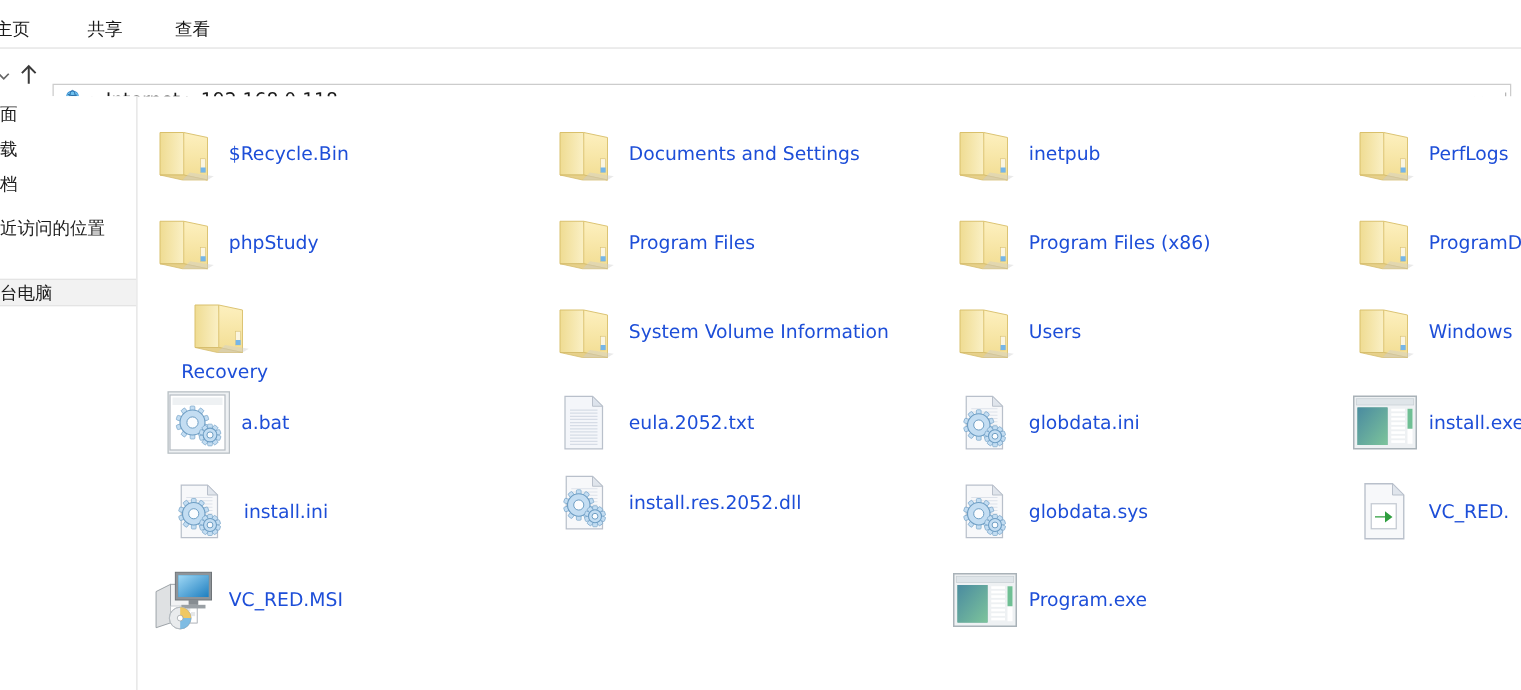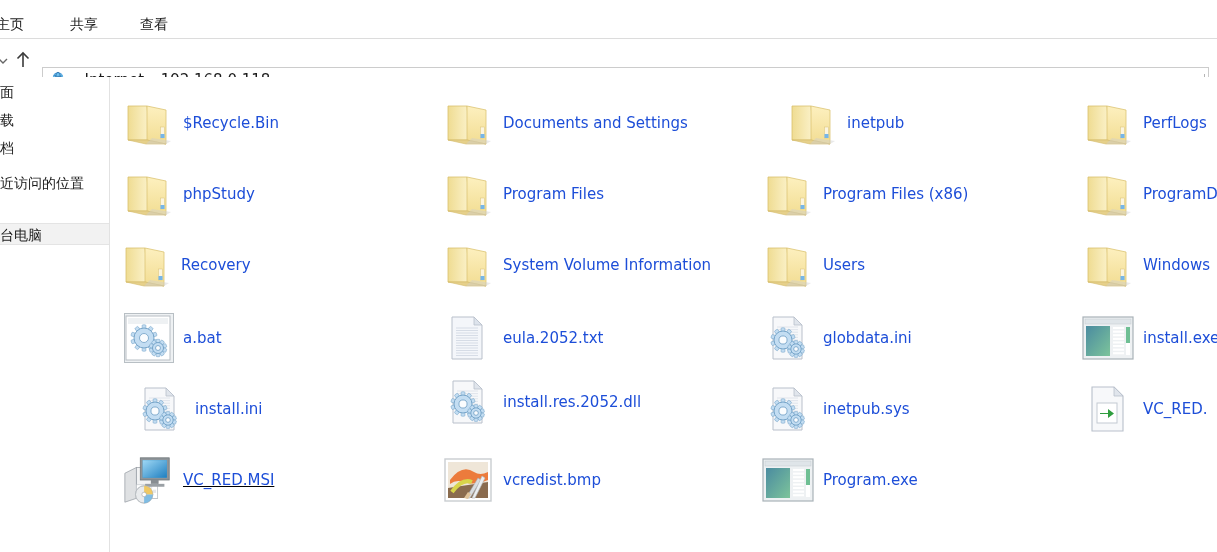--- a/index.html
+++ b/index.html
@@ -250,21 +250,21 @@
     <path d="M6 6 L25 6 L28 40 L6 40 Z" fill="url(#fg2)" stroke="#d9c06c" stroke-width="0.8"></path>
     <path d="M25 6 L44 10 L44 44 L25 40 Z" fill="url(#fg1)" stroke="#dcc474" stroke-width="0.8"></path>
     <path d="M6 40 L25 40 L44 44 L24 44 Z" fill="#e6d08a" stroke="#d4bb6a" stroke-width="0.6"></path>
     <rect x="38.5" y="27" width="4" height="11" fill="#fbf5df" stroke="#d9c278" stroke-width="0.5"></rect>
     <rect x="38.5" y="34" width="4" height="4" fill="#76b6e8"></rect>
     <path d="M44 44 L49 41 L30 38 L24 44 Z" fill="#cfcfcf" opacity="0.45"></path>
   </svg>
           </span>
           <span class="lbl">Documents and Settings</span>
         </div>
-        <div class="cell" style="left: 674px; top: 15px;">
+        <div class="cell" style="left: 650px; top: 15px;">
           <span class="ico">
             <svg width="52" height="46" viewBox="0 0 52 46">
     <defs>
       <linearGradient id="fg1" x1="0" y1="0" x2="0" y2="1">
         <stop offset="0" stop-color="#fdf0bf"></stop>
                   <stop offset="1" stop-color="#f2dd92"></stop>
       </linearGradient>
       <linearGradient id="fg2" x1="0" y1="0" x2="1" y2="0">
         <stop offset="0" stop-color="#efdc92"></stop>
                   <stop offset="1" stop-color="#fcf3cd"></stop>
@@ -388,21 +388,21 @@
     <path d="M6 6 L25 6 L28 40 L6 40 Z" fill="url(#fg2)" stroke="#d9c06c" stroke-width="0.8"></path>
     <path d="M25 6 L44 10 L44 44 L25 40 Z" fill="url(#fg1)" stroke="#dcc474" stroke-width="0.8"></path>
     <path d="M6 40 L25 40 L44 44 L24 44 Z" fill="#e6d08a" stroke="#d4bb6a" stroke-width="0.6"></path>
     <rect x="38.5" y="27" width="4" height="11" fill="#fbf5df" stroke="#d9c278" stroke-width="0.5"></rect>
     <rect x="38.5" y="34" width="4" height="4" fill="#76b6e8"></rect>
     <path d="M44 44 L49 41 L30 38 L24 44 Z" fill="#cfcfcf" opacity="0.45"></path>
   </svg>
           </span>
           <span class="lbl">ProgramData</span>
         </div>
-        <div class="cell" style="left: 8px; top: 157px;">
+        <div class="cell" style="left: 26px; top: 157px; flex-direction: column;">
           <span class="ico">
             <svg width="52" height="46" viewBox="0 0 52 46">
     <defs>
       <linearGradient id="fg1" x1="0" y1="0" x2="0" y2="1">
         <stop offset="0" stop-color="#fdf0bf"></stop>
                   <stop offset="1" stop-color="#f2dd92"></stop>
       </linearGradient>
       <linearGradient id="fg2" x1="0" y1="0" x2="1" y2="0">
         <stop offset="0" stop-color="#efdc92"></stop>
                   <stop offset="1" stop-color="#fcf3cd"></stop>
@@ -480,21 +480,21 @@
     <path d="M6 6 L25 6 L28 40 L6 40 Z" fill="url(#fg2)" stroke="#d9c06c" stroke-width="0.8"></path>
     <path d="M25 6 L44 10 L44 44 L25 40 Z" fill="url(#fg1)" stroke="#dcc474" stroke-width="0.8"></path>
     <path d="M6 40 L25 40 L44 44 L24 44 Z" fill="#e6d08a" stroke="#d4bb6a" stroke-width="0.6"></path>
     <rect x="38.5" y="27" width="4" height="11" fill="#fbf5df" stroke="#d9c278" stroke-width="0.5"></rect>
     <rect x="38.5" y="34" width="4" height="4" fill="#76b6e8"></rect>
     <path d="M44 44 L49 41 L30 38 L24 44 Z" fill="#cfcfcf" opacity="0.45"></path>
   </svg>
           </span>
           <span class="lbl">Windows</span>
         </div>
-        <div class="cell selected-ico" style="left: 10px; top: 230px;">
+        <div class="cell selected-ico" style="left: 20px; top: 230px;">
           <span class="ico">
             <svg width="46" height="46" viewBox="0 0 46 46">
     <rect x="1" y="1" width="44" height="44" fill="#ffffff" stroke="#b7bec4" stroke-width="1"></rect>
     <rect x="3" y="3" width="40" height="6" fill="#eef1f3"></rect>
     <g>
                 <rect x="17.1" y="9.8" width="3.8" height="4.4" rx="0.8" fill="#c3ddf2" stroke="#6e9ec4" stroke-width="0.5" transform="rotate(0 19 23)"></rect>
                 <rect x="17.1" y="9.8" width="3.8" height="4.4" rx="0.8" fill="#c3ddf2" stroke="#6e9ec4" stroke-width="0.5" transform="rotate(36 19 23)"></rect>
                 <rect x="17.1" y="9.8" width="3.8" height="4.4" rx="0.8" fill="#c3ddf2" stroke="#6e9ec4" stroke-width="0.5" transform="rotate(72 19 23)"></rect>
                 <rect x="17.1" y="9.8" width="3.8" height="4.4" rx="0.8" fill="#c3ddf2" stroke="#6e9ec4" stroke-width="0.5" transform="rotate(108 19 23)"></rect>
                 <rect x="17.1" y="9.8" width="3.8" height="4.4" rx="0.8" fill="#c3ddf2" stroke="#6e9ec4" stroke-width="0.5" transform="rotate(144 19 23)"></rect>
@@ -742,34 +742,34 @@
                 <rect x="27.1" y="26.6" width="3.8" height="4.4" rx="0.8" fill="#c3ddf2" stroke="#6e9ec4" stroke-width="0.5" transform="rotate(180 29 35)"></rect>
                 <rect x="27.1" y="26.6" width="3.8" height="4.4" rx="0.8" fill="#c3ddf2" stroke="#6e9ec4" stroke-width="0.5" transform="rotate(216 29 35)"></rect>
                 <rect x="27.1" y="26.6" width="3.8" height="4.4" rx="0.8" fill="#c3ddf2" stroke="#6e9ec4" stroke-width="0.5" transform="rotate(252 29 35)"></rect>
                 <rect x="27.1" y="26.6" width="3.8" height="4.4" rx="0.8" fill="#c3ddf2" stroke="#6e9ec4" stroke-width="0.5" transform="rotate(288 29 35)"></rect>
                 <rect x="27.1" y="26.6" width="3.8" height="4.4" rx="0.8" fill="#c3ddf2" stroke="#6e9ec4" stroke-width="0.5" transform="rotate(324 29 35)"></rect>
                 <circle cx="29" cy="35" r="5.2" fill="#c3ddf2" stroke="#6e9ec4" stroke-width="0.9"></circle>
           <circle cx="29" cy="35" r="2.3400000000000003" fill="#fafcfe" stroke="#6e9ec4" stroke-width="0.8"></circle>
               </g>
   </svg>
           </span>
-          <span class="lbl">inetpub.sys</span>
+          <span class="lbl">globdata.sys</span>
         </div>
         <div class="cell" style="left: 970px; top: 301px;">
           <span class="ico">
             <svg width="42" height="50" viewBox="0 0 42 50">
     <path d="M5 3 L27 3 L36 12 L36 47 L5 47 Z" fill="#f7f8fa" stroke="#b9c0cb" stroke-width="1.1"></path>
     <path d="M27 3 L36 12 L27 12 Z" fill="#e0e5ec" stroke="#b9c0cb" stroke-width="0.8"></path>
     <rect x="10" y="19" width="20" height="20" fill="#ffffff" stroke="#c3c9d2" stroke-width="1"></rect>
     <path d="M13 29 L21 29 L21 25 L27 29.5 L21 34 L21 30 L13 30 Z" fill="#2f9e3f"></path>
   </svg>
           </span>
           <span class="lbl">VC_RED.</span>
         </div>
-        <div class="cell" style="left: 10px; top: 372px; text-decoration: underline;">
+        <div class="cell" style="left: 10px; top: 372px;">
           <span class="ico">
             <svg width="56" height="50" viewBox="0 0 56 50">
     <path d="M4 18 L16 12 L16 44 L4 48 Z" fill="#dfe1e3" stroke="#9aa0a6" stroke-width="0.8"></path>
     <rect x="16" y="12" width="22" height="32" fill="#f2f3f4" stroke="#9aa0a6" stroke-width="0.8"></rect>
     <rect x="16" y="30" width="22" height="14" fill="#ffffff" stroke="#b9bec3" stroke-width="0.6"></rect>
     <g>
                 <rect x="17" y="31" width="3.4" height="3.4" fill="#ffffff"></rect>
                 <rect x="17" y="35" width="3.4" height="3.4" fill="#e5e7e9"></rect>
                 <rect x="17" y="39" width="3.4" height="3.4" fill="#ffffff"></rect>
                 <rect x="21" y="31" width="3.4" height="3.4" fill="#e5e7e9"></rect>
@@ -795,35 +795,20 @@
     <rect x="31" y="25" width="8" height="4" fill="#878d92"></rect>
     <rect x="25" y="29" width="20" height="3" fill="#9aa0a5"></rect>
     <circle cx="24" cy="40" r="9" fill="#e9ebed" stroke="#aab0b5" stroke-width="0.8"></circle>
     <circle cx="24" cy="40" r="9" fill="none" stroke="#b9bec3" stroke-width="0.6"></circle>
     <path d="M24 31 A9 9 0 0 1 33 40 L24 40 Z" fill="#f0c24b" opacity="0.85"></path>
     <path d="M33 40 A9 9 0 0 1 24 49 L24 40 Z" fill="#64b0e0" opacity="0.8"></path>
     <circle cx="24" cy="40" r="2.4" fill="#ffffff" stroke="#9aa0a5" stroke-width="0.6"></circle>
   </svg>
           </span>
           <span class="lbl">VC_RED.MSI</span>
-        </div>
-        <div class="cell" style="left: 330px; top: 372px;">
-          <span class="ico">
-            <svg width="48" height="44" viewBox="0 0 48 44">
-    <rect x="1" y="1" width="46" height="42" fill="#ffffff" stroke="#c9cdd1" stroke-width="1.4"></rect>
-    <rect x="4" y="4" width="40" height="36" fill="#efe6d8"></rect>
-    <path d="M4 30 L44 24 L44 40 L4 40 Z" fill="#8a6b4e"></path>
-    <path d="M6 22 q12 -16 24 -8 q6 4 14 0 l0 8 q-14 6 -24 2 q-8 -3 -14 2 Z" fill="#ec7b3c"></path>
-    <path d="M8 34 q10 -14 20 -10" stroke="#d8d44a" stroke-width="4" fill="none"></path>
-    <path d="M22 40 L34 20 L37 22 L26 40 Z" fill="#d9dde0" stroke="#a8adb2" stroke-width="0.6"></path>
-    <path d="M20 40 L24 34 L27 36 L24 41 Z" fill="#e0c39a"></path>
-    <path d="M28 40 L38 18 L41 20 L31 40 Z" fill="#eceff1" stroke="#b2b7bb" stroke-width="0.6"></path>
-  </svg>
-          </span>
-          <span class="lbl">vcredist.bmp</span>
         </div>
         <div class="cell" style="left: 650px; top: 372px;">
           <span class="ico">
             <svg width="52" height="44" viewBox="0 0 52 44">
     <rect x="1" y="1" width="50" height="42" fill="#eef1f3" stroke="#a9b2b8" stroke-width="1.2"></rect>
     <rect x="3" y="3" width="46" height="5" fill="#dfe5e9" stroke="#c2cacf" stroke-width="0.5"></rect>
     <rect x="4" y="10" width="24" height="30" fill="#4f9b86"></rect>
     <path d="M4 10 L28 10 L28 40 L4 40 Z" fill="none"></path>
     <linearGradient id="appg" x1="0" y1="0" x2="1" y2="1">
       <stop offset="0" stop-color="#4a8ba0"></stop>

